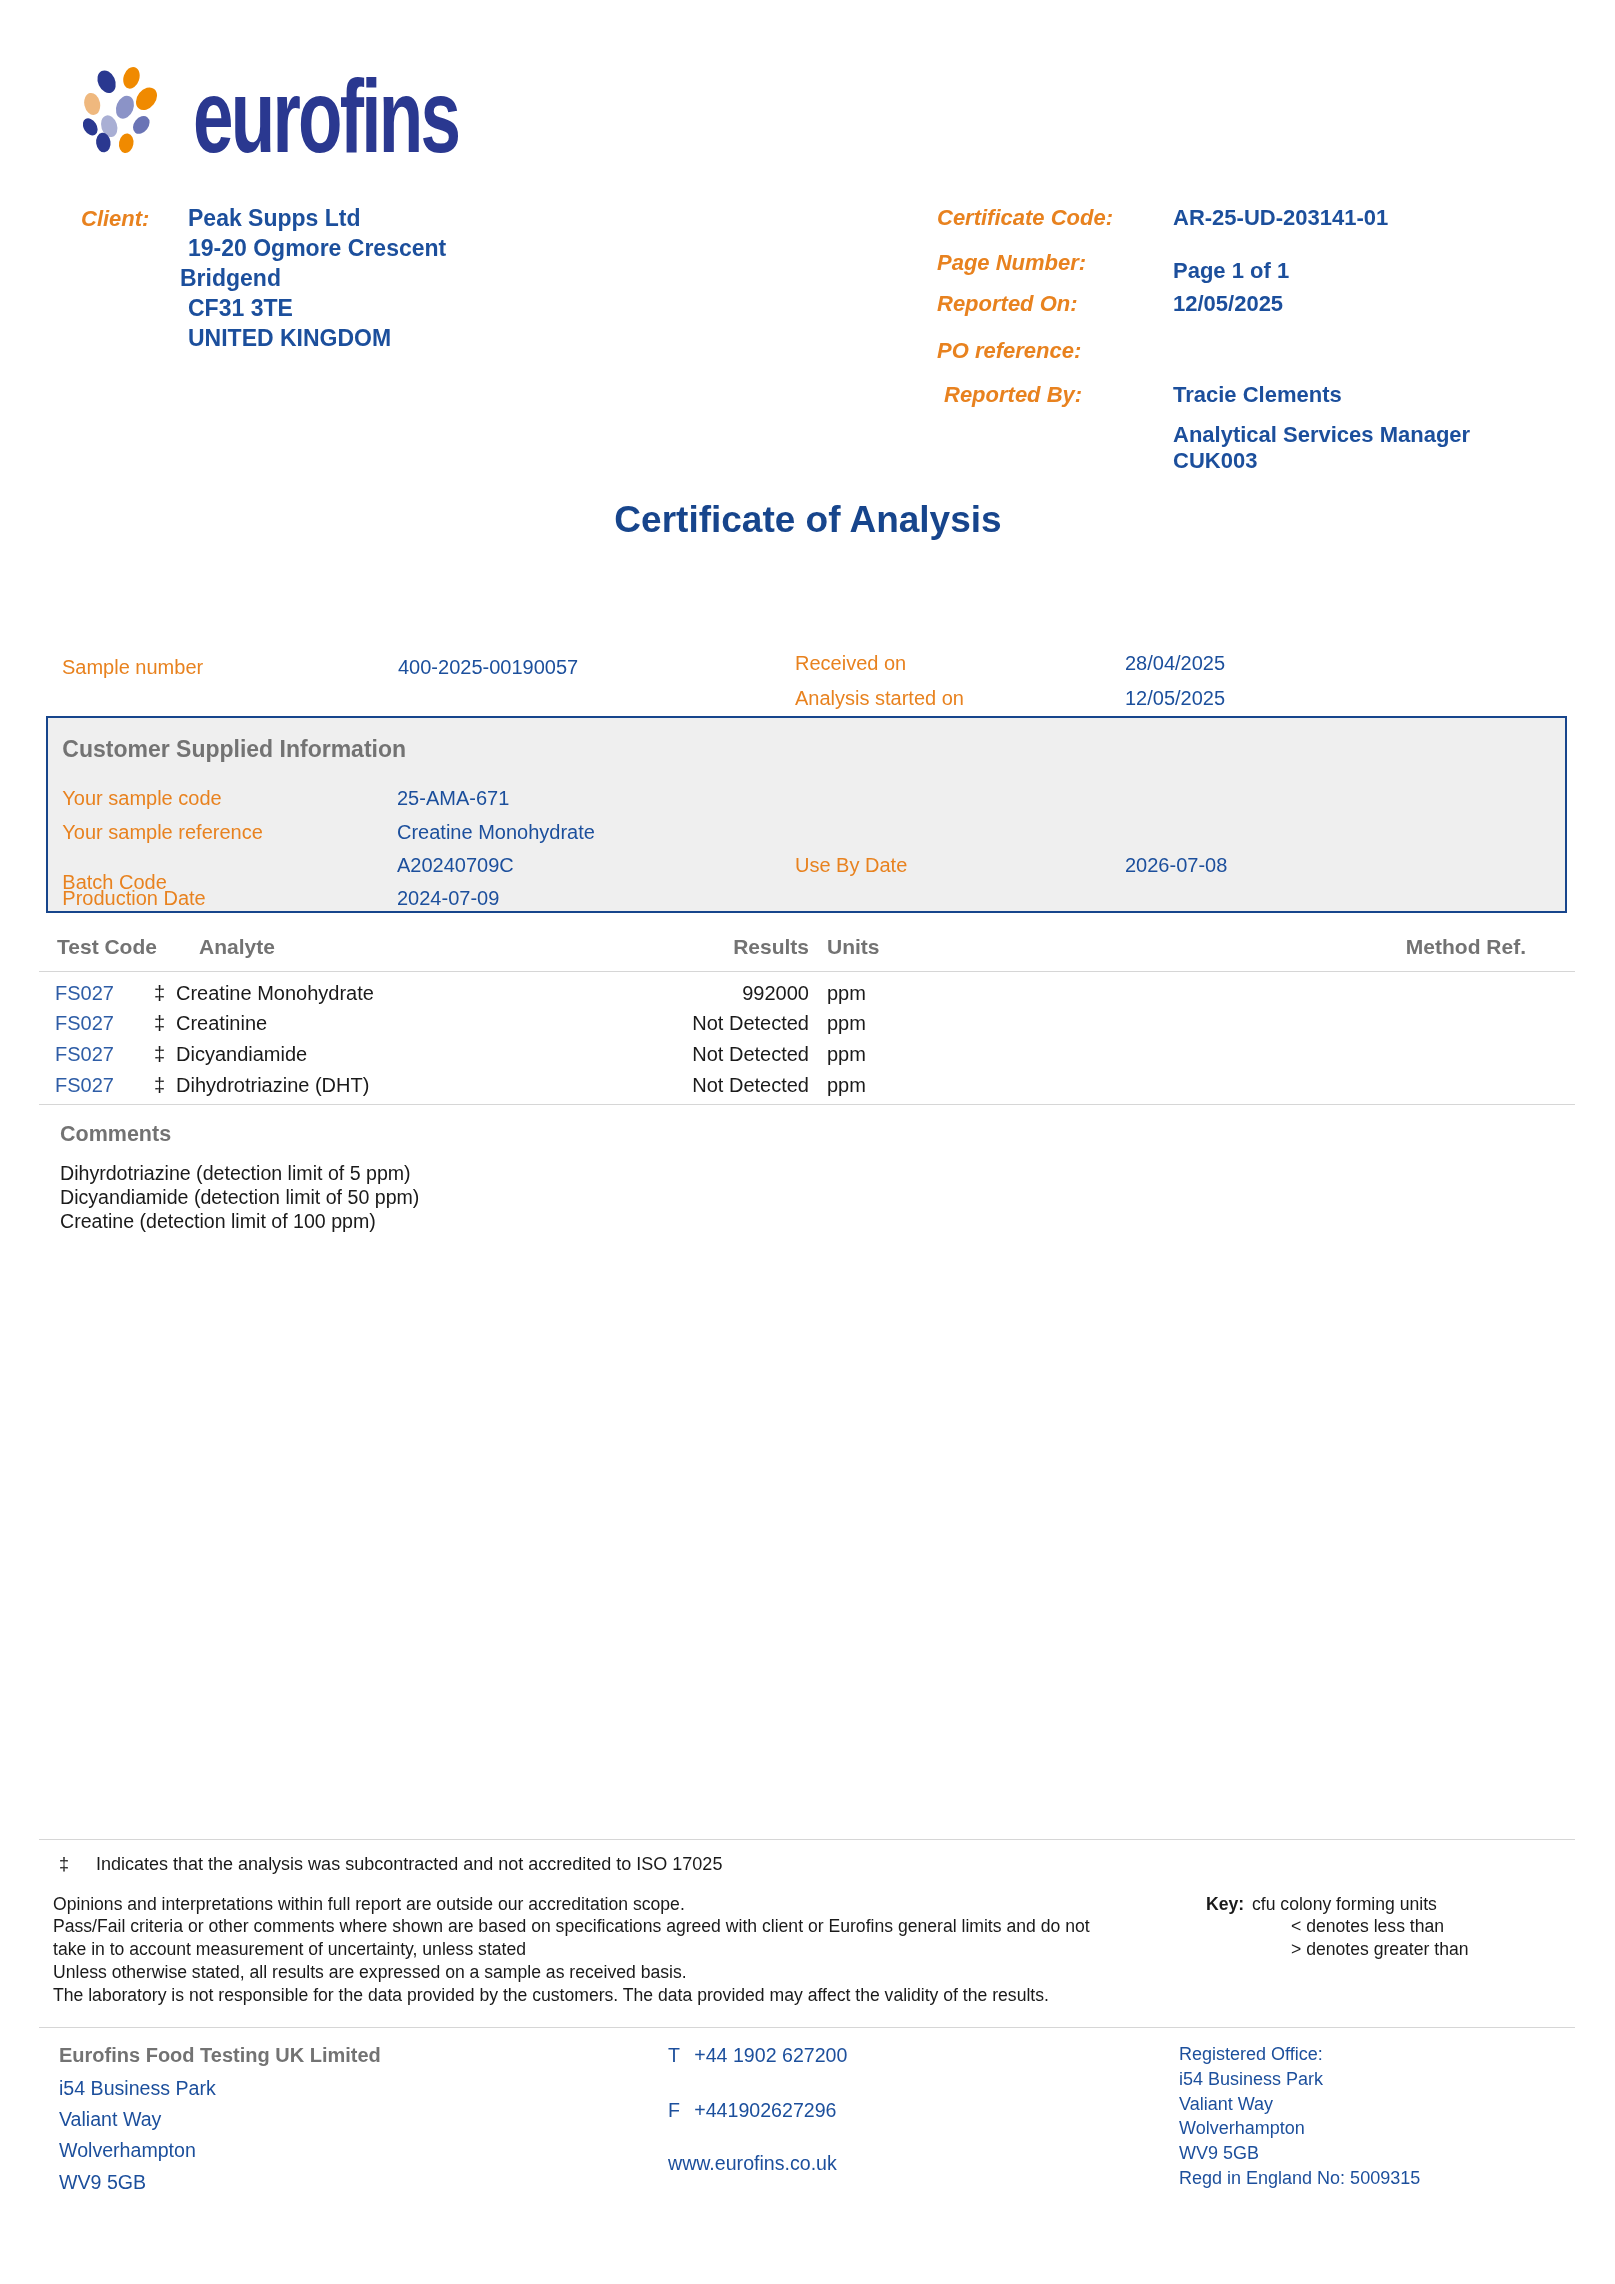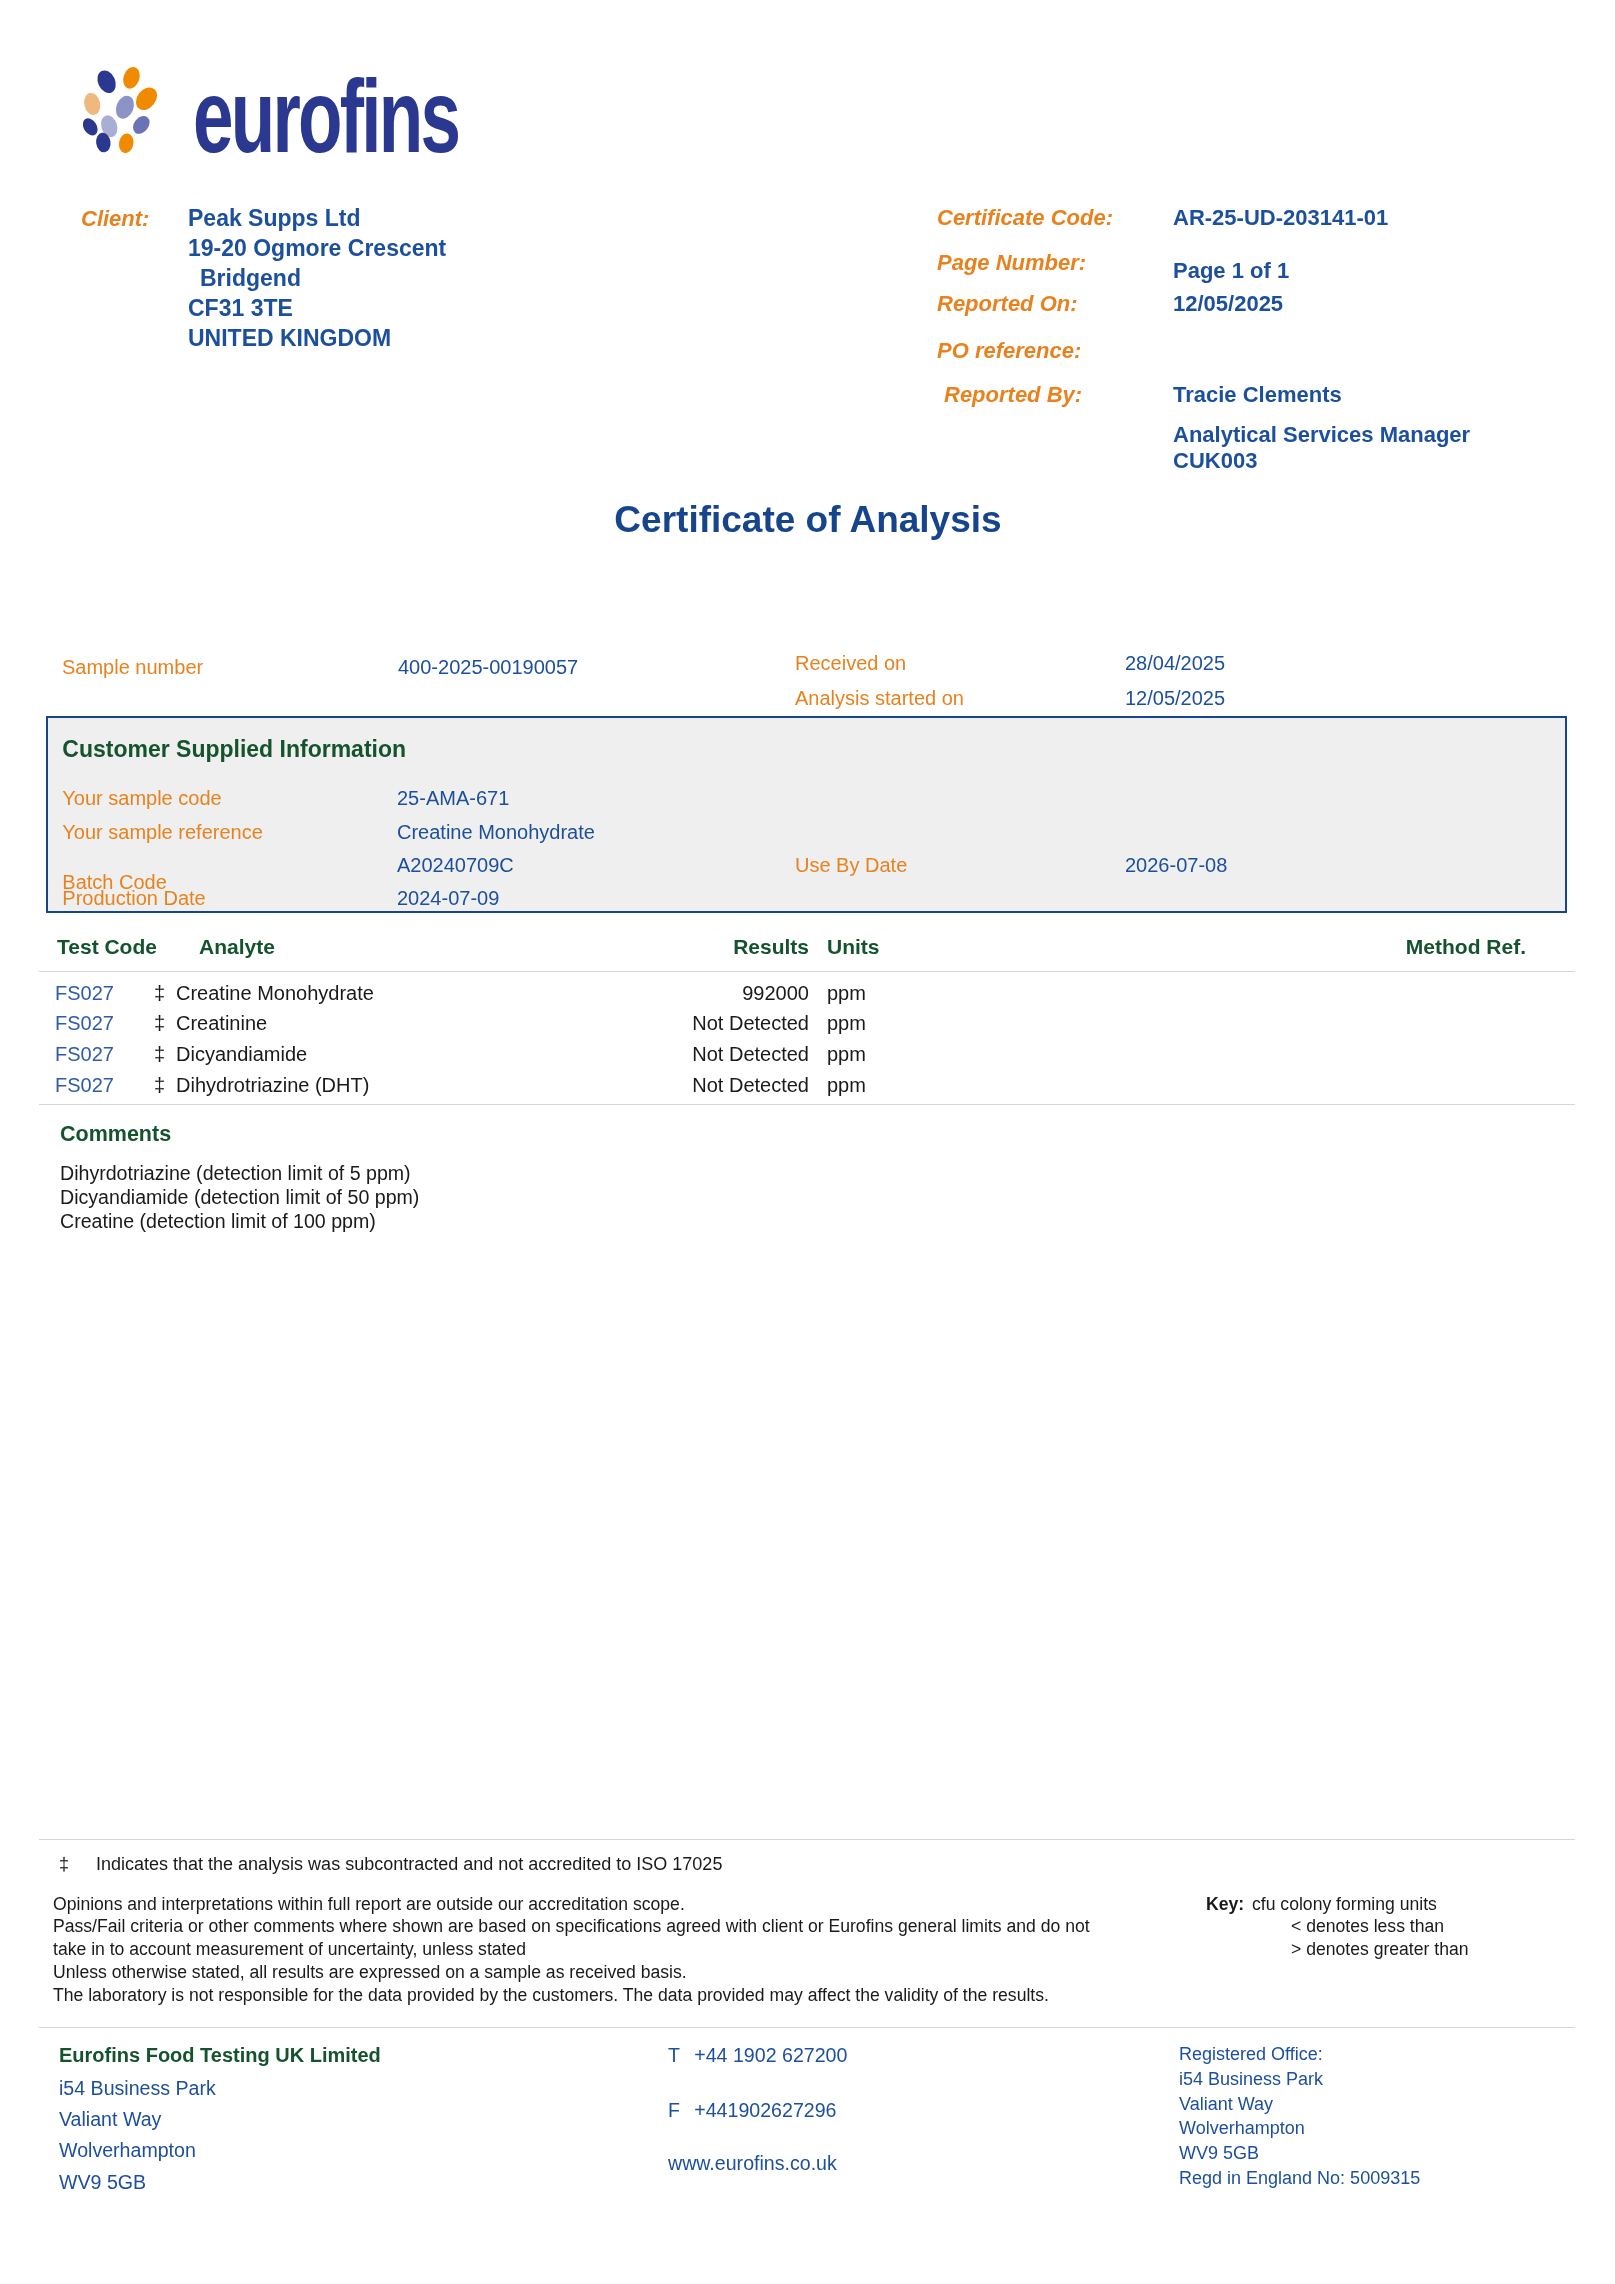--- a/index.html
+++ b/index.html
@@ -3,21 +3,21 @@
 <meta charset="utf-8">
 <style>
   html,body{margin:0;padding:0;background:#ffffff;}
   .page{position:relative;width:1616px;height:2284px;background:#fff;
         font-family:"Liberation Sans",sans-serif;color:#1a1a1a;overflow:hidden;}
   .abs{position:absolute;white-space:nowrap;}
   .orange{color:#E8821F;}
   .orange-bi{color:#E8821F;font-weight:bold;font-style:italic;}
   .blue{color:#1C4F9C;text-align:center;}
   .blue-b{color:#1C4F9C;font-weight:bold;}
-  .hblue{color:#14532d;font-weight:bold;}
+  .hblue{color:#737373;font-weight:bold;}
   .fsblue{color:#2E5DA6;}
   .black{color:#1a1a1a;}
   .f27{font-size:17.6px;}
   .f28{font-size:18px;}
   .f30{font-size:19.6px;}
   .f31{font-size:20px;}
   .f32{font-size:21px;}
   .f34{font-size:22px;}
   .f35{font-size:23px;}
   .right{text-align:right;}
@@ -48,21 +48,21 @@
       <ellipse cx="11" cy="93" rx="10" ry="14" fill="#2A3890" transform="rotate(-32 11 93)"></ellipse>
       <ellipse cx="31" cy="117" rx="11" ry="15" fill="#2A3890" transform="rotate(-8 31 117)"></ellipse>
       <ellipse cx="66" cy="118" rx="11" ry="15" fill="#F08A00" transform="rotate(10 66 118)"></ellipse>
     </svg>
     <div class="wordmark">eurofins</div>
   </div>
 
   <div class="abs orange-bi f34" style="left:81px;top:206px;">Client:</div>
   <div class="abs blue-b f35" style="left:188px;top:205px;">Peak Supps Ltd</div>
   <div class="abs blue-b f35" style="left:188px;top:235px;">19-20 Ogmore Crescent</div>
-  <div class="abs blue-b f35" style="left:200px;top:265px;">Bridgend</div>
+  <div class="abs blue-b f35" style="left:180px;top:265px;">Bridgend</div>
   <div class="abs blue-b f35" style="left:188px;top:295px;">CF31 3TE</div>
   <div class="abs blue-b f35" style="left:188px;top:325px;">UNITED KINGDOM</div>
 
   <div class="abs orange-bi f34" style="left:937px;top:205px;">Certificate Code:</div>
   <div class="abs blue-b f34" style="left:1173px;top:205px;">AR-25-UD-203141-01</div>
 
   <div class="abs orange-bi f34" style="left:937px;top:250px;">Page Number:</div>
   <div class="abs blue-b f34" style="left:1173px;top:258px;">Page 1 of 1</div>
 
   <div class="abs orange-bi f34" style="left:937px;top:291px;">Reported On:</div>

